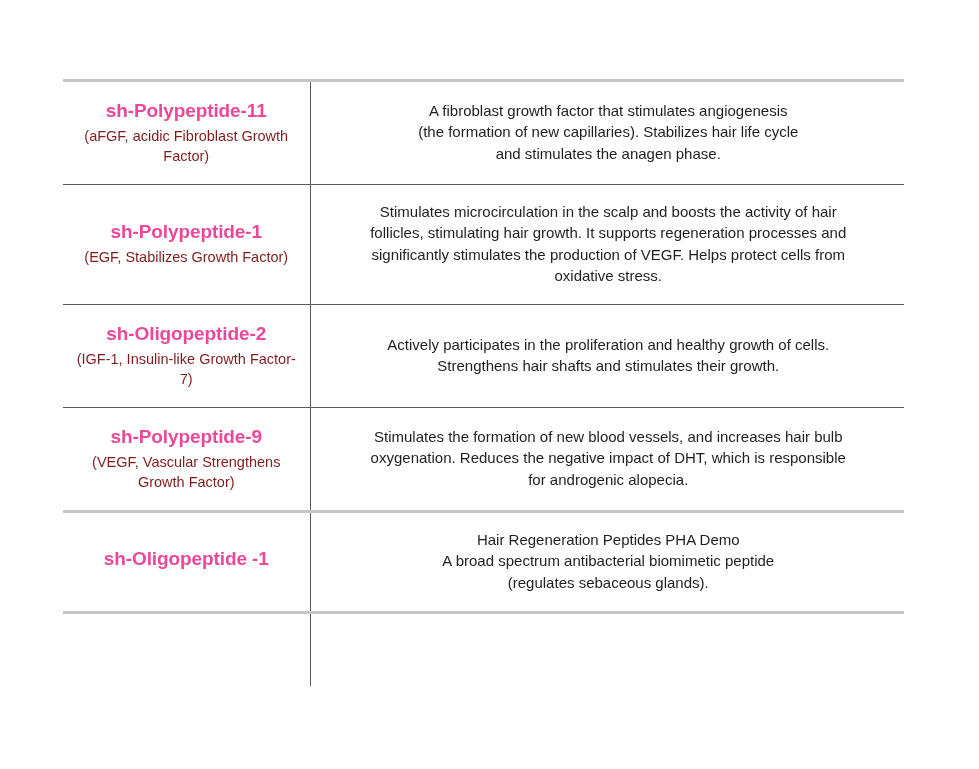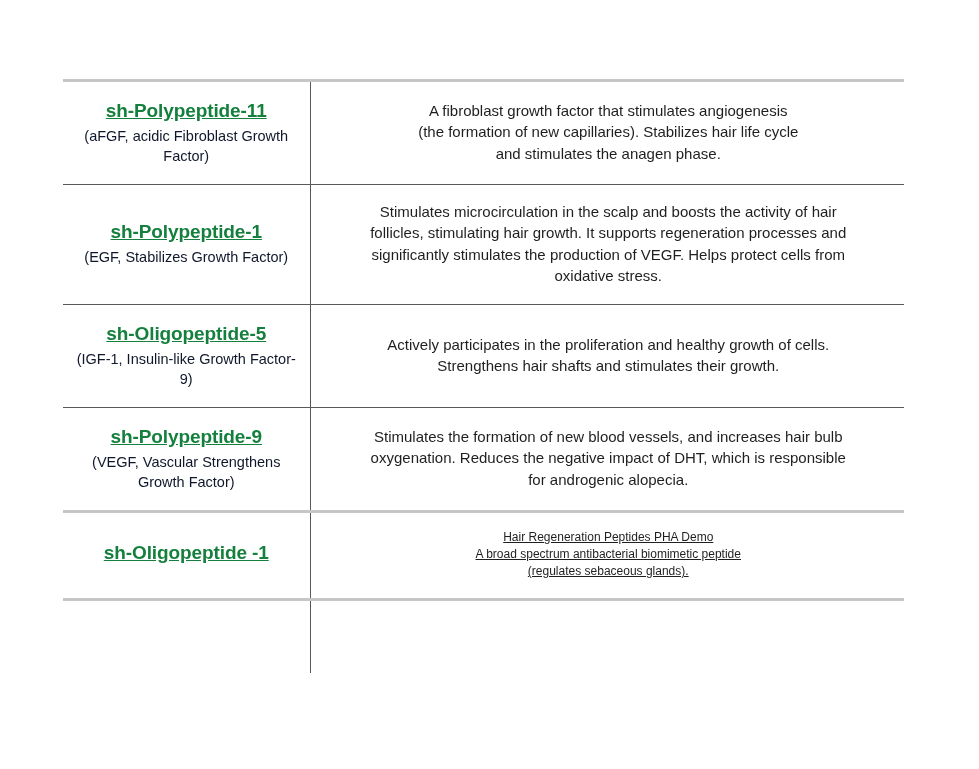--- a/index.html
+++ b/index.html
@@ -62,46 +62,44 @@
   }
   .cell-inner-desc {
     padding: 16px 14px 18px 16px;
     text-align: center;
   }
 
   .peptide-title {
     font-size: 19px;
     font-weight: bold;
     line-height: 1.32;
-    color: #15803d;
+    color: #ec4899;
     letter-spacing: -0.1px;
     margin: 0 0 4px 0;
-    text-decoration: underline;
   }
 
   .peptide-subtitle {
     font-size: 14.5px;
     font-weight: normal;
     line-height: 1.34;
-    color: #0f172a;
+    color: #7f1d1d;
     margin: 0;
   }
 
   .peptide-desc {
     font-size: 15px;
     font-weight: normal;
     line-height: 1.42;
     color: #1f1f1f;
     margin: 0;
     white-space: pre-line;
   }
 
   .peptide-desc.smaller {
-    font-size: 12px;
-    text-decoration: underline;
+    font-size: 15px;
   }
 
   
   .row-empty .cell-inner-name,
   .row-empty .cell-inner-desc {
     height: 72px;
     padding: 0;
   }
 </style>
 </head>
@@ -147,23 +145,23 @@
 follicles, stimulating hair growth. It supports regeneration processes and
 significantly stimulates the production of VEGF. Helps protect cells from
 oxidative stress.</div>
           </div>
         </td>
       </tr>
 
       <tr class="rule-thin">
         <td class="cell-name">
           <div class="cell-inner-name">
-            <div class="peptide-title">sh-Oligopeptide-5</div>
+            <div class="peptide-title">sh-Oligopeptide-2</div>
             <div class="peptide-subtitle">(IGF-1, Insulin-like Growth
-Factor-9)</div>
+Factor-7)</div>
           </div>
         </td>
         <td class="cell-desc">
           <div class="cell-inner-desc">
             <div class="peptide-desc">Actively participates in the proliferation and healthy growth of cells.
 Strengthens hair shafts and stimulates their growth.</div>
           </div>
         </td>
       </tr>
 

